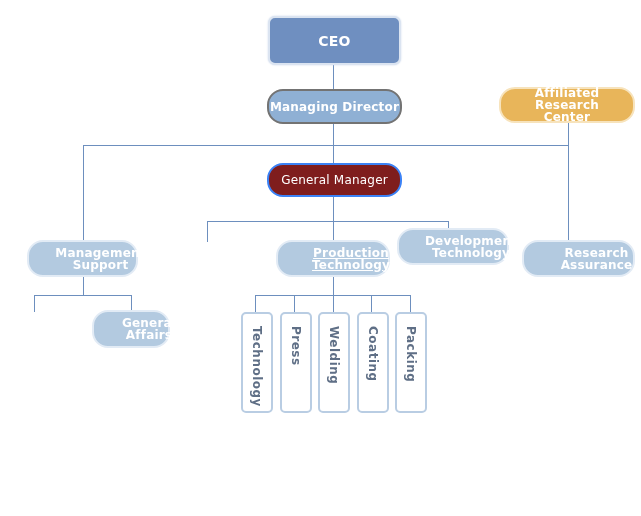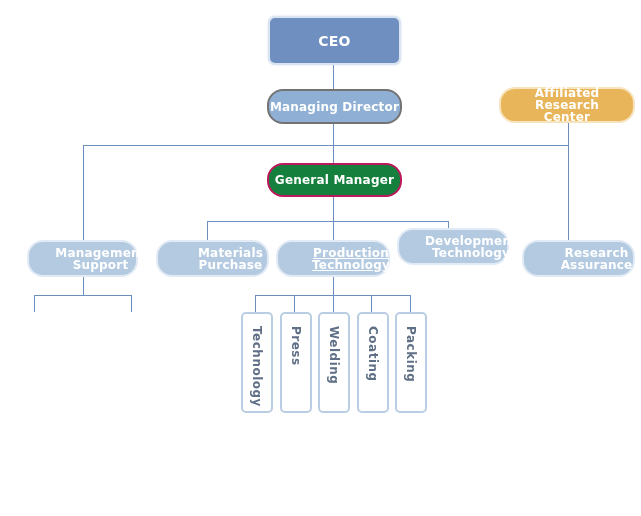--- a/index.html
+++ b/index.html
@@ -7,21 +7,21 @@
          font-family: "DejaVu Sans", "Liberation Sans", sans-serif; }
   .canvas { position: absolute; left: 0; top: 0; width: 641px; height: 452px; }
   .line { position: absolute; background: #6d8fbe; }
   .box { position: absolute; box-sizing: border-box; display: flex; align-items: center;
          justify-content: center; text-align: center; color: #ffffff; border-radius: 16px;
          line-height: 12px; font-size: 12px; letter-spacing: 0.2px; white-space: pre-line; }
   .box.ceo { background: #6f8fc0; border: 2px solid #dbe4f1; font-weight: bold; font-size: 14px; border-radius: 7px;
              box-shadow: 0 0 2px #c9d6ea; }
   .box.md { background: #8fb0d4; border: 2px solid #737373; font-weight: bold; font-size: 12px; }
   .box.dept { background: #b3cae0; border: 2px solid #e2ebf5; font-weight: bold; padding-left: 36px; }
-  .box.gm { background: #15803d; border: 2px solid #be185d; font-weight: bold; }
+  .box.gm { background: #7f1d1d; border: 2px solid #3b82f6; font-weight: normal; }
   .box.affiliate { background: #e8b55a; border: 2px solid #f7e3bc; font-weight: bold; font-size: 12px; }
   .box.vert { background: #ffffff; border: 2px solid #b9cde3; color: #5f6f86; border-radius: 5px;
               align-items: flex-start; padding-top: 12px; font-weight: bold; font-size: 12px; }
   .vtext { writing-mode: vertical-rl; white-space: nowrap; letter-spacing: 0.5px; }
 </style>
 </head>
 <body>
 
 <div class="canvas">
 
@@ -52,29 +52,29 @@
 
   <div class="box md" style="left:267px;top:89px;width:135px;height:35px;">Managing Director</div>
 
   <div class="box affiliate" style="left:499px;top:87px;width:136px;height:36px;">Affiliated Research
 Center</div>
 
   <div class="box gm" style="left:267px;top:163px;width:135px;height:34px;">General Manager</div>
 
   <div class="box dept" style="left:27px;top:240px;width:111px;height:37px;">Management
 Support</div>
-  <div class="box dept" style="left:156px;top:240px;width:113px;height:37px;">Materials
-Purchase</div>
   <div class="box dept" style="left:276px;top:240px;width:114px;height:37px;text-decoration:underline;">Production
 Technology</div>
   <div class="box dept" style="left:397px;top:228px;width:112px;height:37px;">Development
 Technology</div>
   <div class="box dept" style="left:522px;top:240px;width:113px;height:37px;">Research
 Assurance</div>
 
+  <div class="box dept" style="left:92px;top:310px;width:78px;height:38px;">General
+Affairs</div>
 
   <div class="box vert" style="left:241px;top:312px;width:32px;height:101px;">
     <span class="vtext">Technology</span>
   </div>
   <div class="box vert" style="left:280px;top:312px;width:32px;height:101px;">
     <span class="vtext">Press</span>
   </div>
   <div class="box vert" style="left:318px;top:312px;width:32px;height:101px;">
     <span class="vtext">Welding</span>
   </div>

